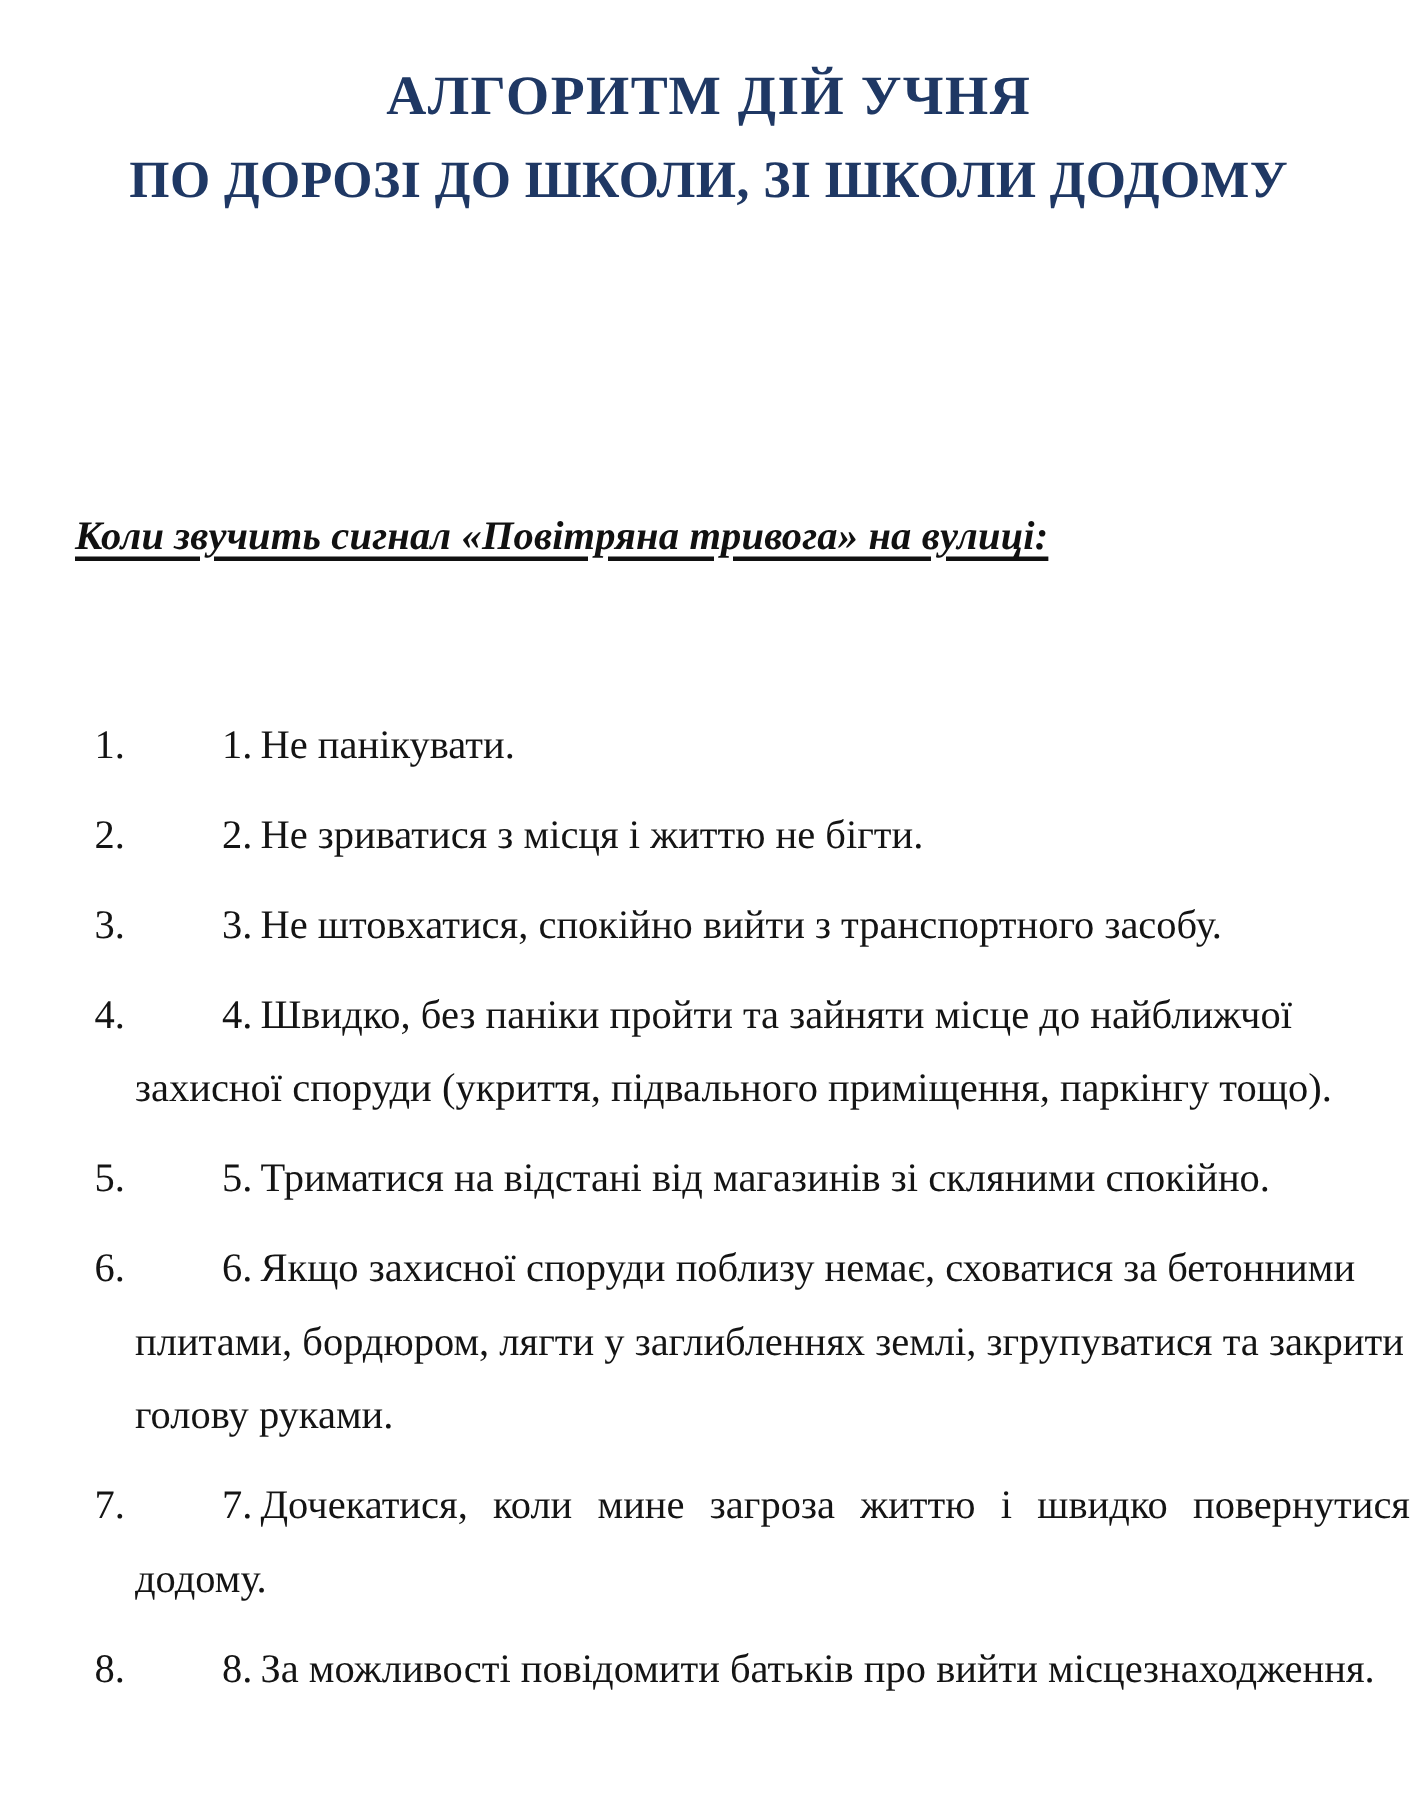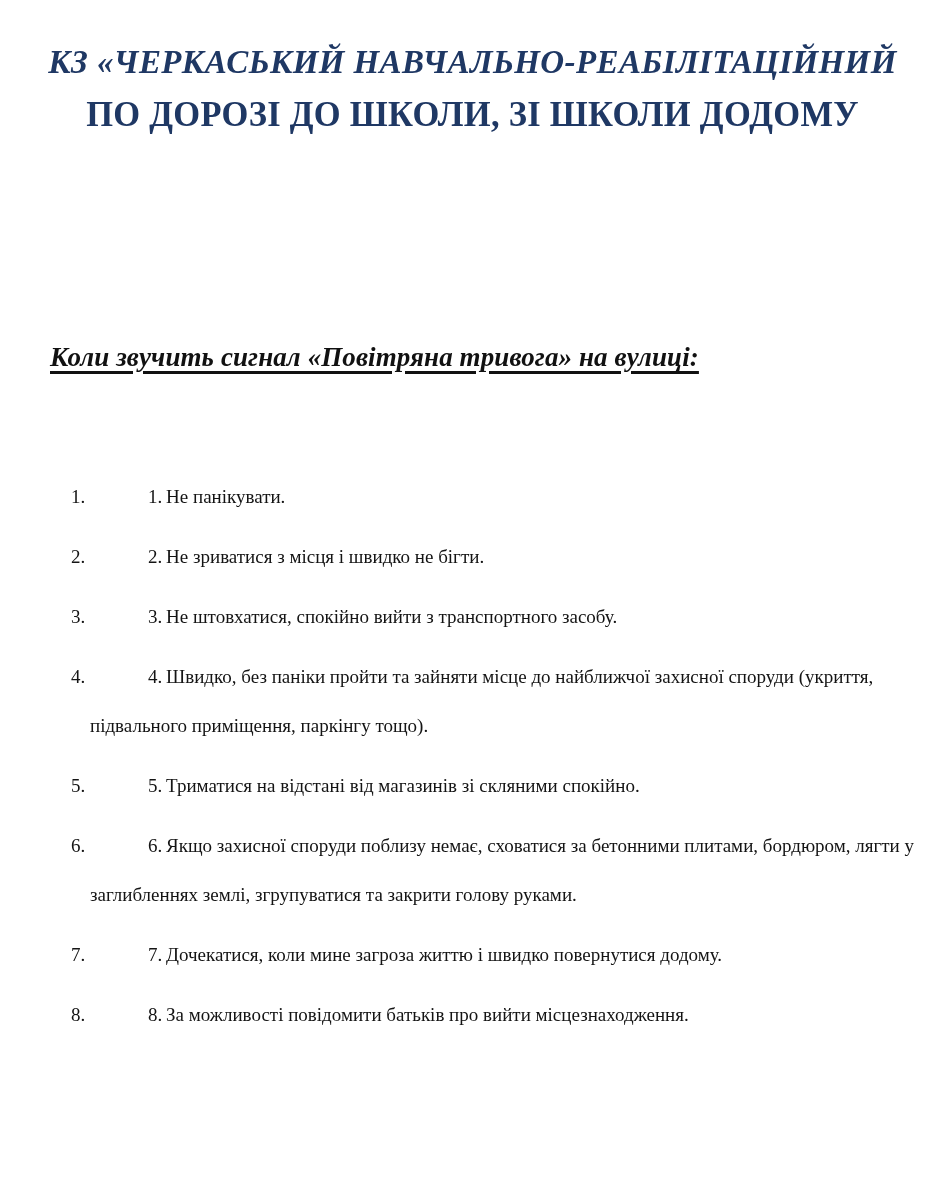--- a/index.html
+++ b/index.html
@@ -80,21 +80,21 @@
 
   
   .list {
     position: absolute;
     left: 50px;
     top: 456px;
     width: 850px;
   }
   .list-item {
     position: relative;
-    font-size: 19px;
+    font-size: 27px;
     line-height: 49px;
     color: #141414;
     margin: 0 0 11px 0;
     text-indent: 58px;
   }
   .list-item:last-child {
     margin-bottom: 0;
   }
   .list-item .marker {
     display: inline;
@@ -104,32 +104,32 @@
     text-align: justify;
     text-align-last: left;
   }
 </style>
 </head>
 <body>
 
 <div class="page">
 
   <div class="title-block">
-    <div class="title-line title-line--2">КЗ «ЧЕРКАСЬКИЙ НАВЧАЛЬНО-РЕАБІЛІТАЦІЙНИЙ</div>
+    <div class="title-line title-line--1">АЛГОРИТМ ДІЙ УЧНЯ</div>
     <div class="title-line title-line--4">ПО ДОРОЗІ ДО ШКОЛИ, ЗІ ШКОЛИ ДОДОМУ</div>
   </div>
 
   <div class="section-heading">Коли звучить сигнал «Повітряна тривога» на вулиці:</div>
 
   <ol class="list">
     <li class="list-item">
       <span class="marker">1. </span><span class="body">Не панікувати.</span>
     </li>
     <li class="list-item">
-      <span class="marker">2. </span><span class="body">Не зриватися з місця і швидко не бігти.</span>
+      <span class="marker">2. </span><span class="body">Не зриватися з місця і життю не бігти.</span>
     </li>
     <li class="list-item">
       <span class="marker">3. </span><span class="body">Не штовхатися, спокійно вийти з транспортного засобу.</span>
     </li>
     <li class="list-item">
       <span class="marker">4. </span><span class="body">Швидко, без паніки пройти та зайняти місце до найближчої захисної споруди (укриття, підвального приміщення, паркінгу тощо).</span>
     </li>
     <li class="list-item">
       <span class="marker">5. </span><span class="body">Триматися на відстані від магазинів зі скляними спокійно.</span>
     </li>

